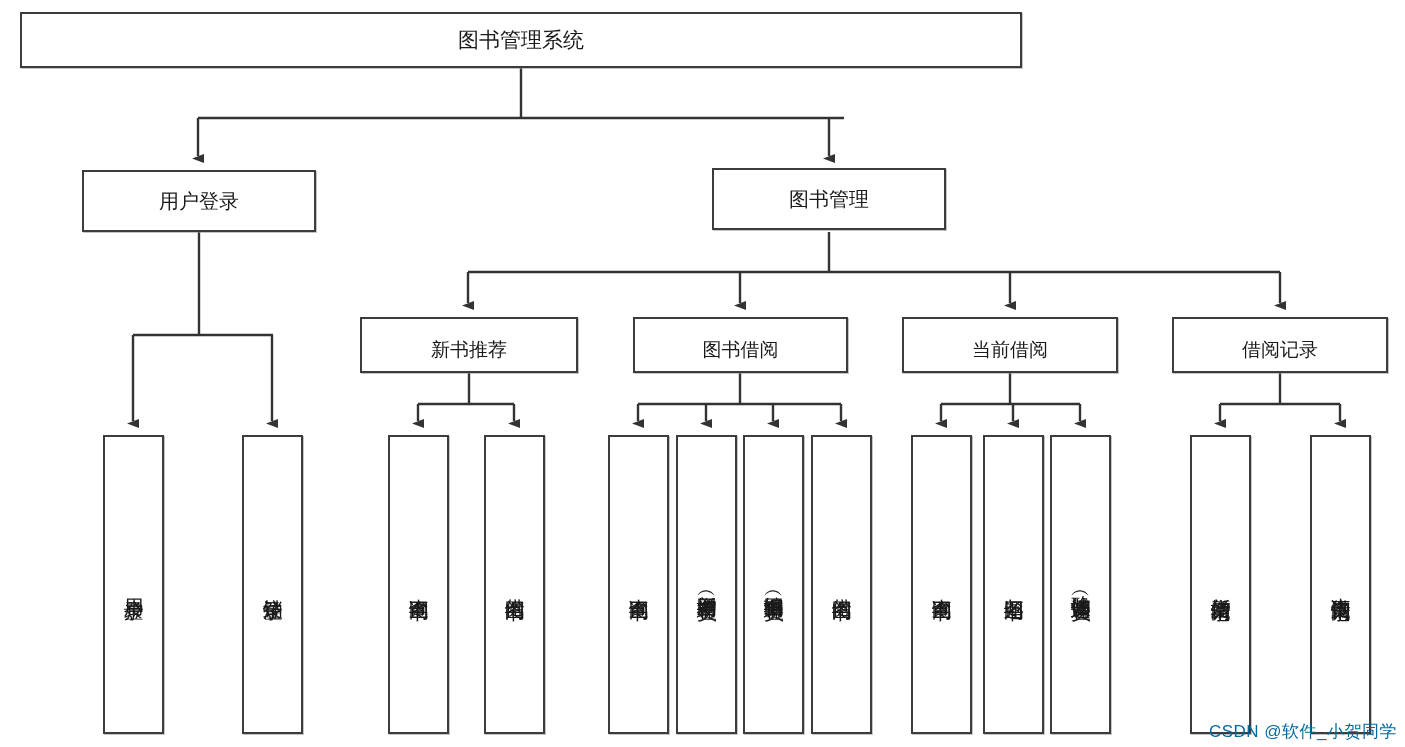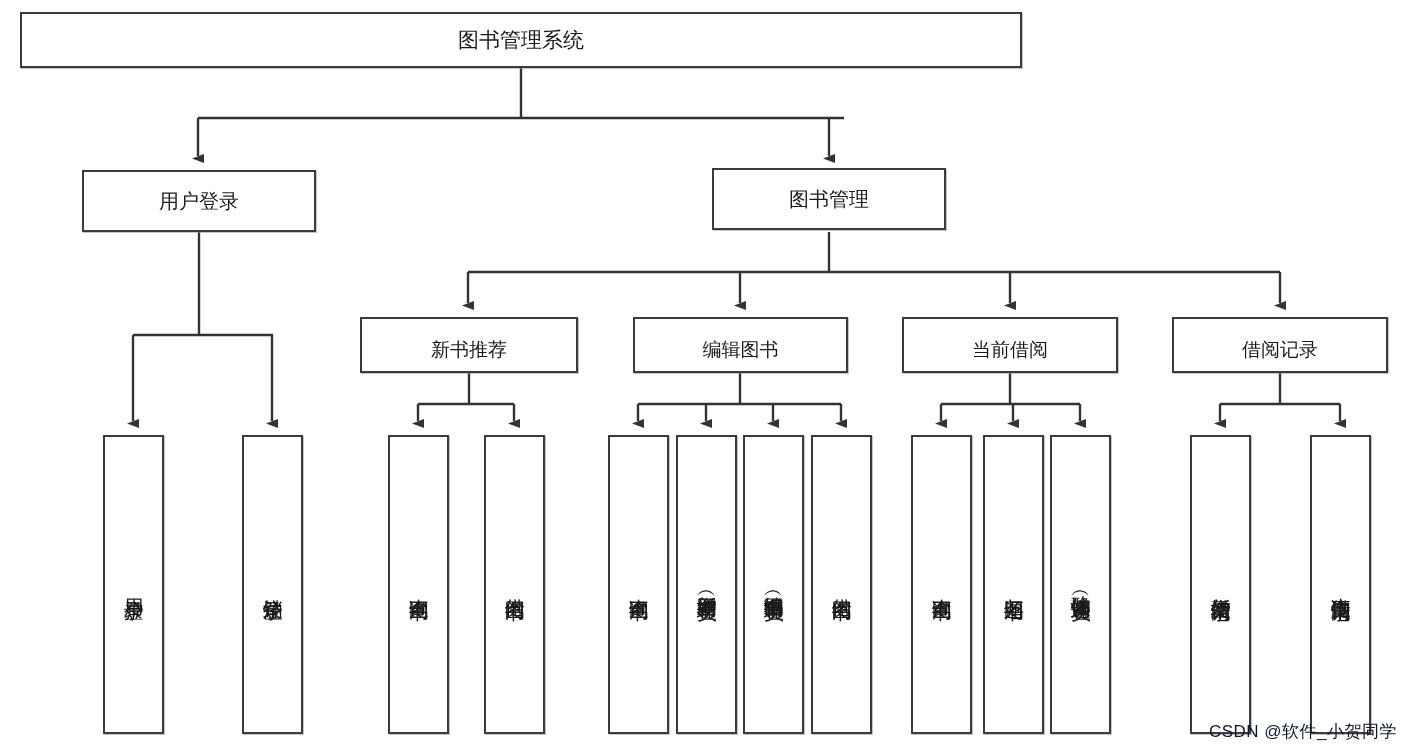--- a/index.html
+++ b/index.html
@@ -66,21 +66,21 @@
     line-height: 1.28;
     letter-spacing: 1px;
     white-space: normal;
     max-height: 100%;
   }
   .watermark {
     position: absolute;
     right: 8px;
     bottom: 4px;
     font-size: 17px;
-    color: #0f172a;
+    color: #0369a1;
     z-index: 5;
     white-space: nowrap;
     letter-spacing: 0.5px;
     text-align: center;
   }
 </style>
 </head>
 <body>
 
 <div id="canvas">
@@ -155,21 +155,21 @@
     <span class="node-label">用户登录</span>
   </div>
   <div class="node level2" style="left:712px; top:168px; width:234px; height:62px;">
     <span class="node-label">图书管理</span>
   </div>
 
   <div class="node level3" style="left:360px; top:317px; width:218px; height:56px;">
     <span class="node-label">新书推荐</span>
   </div>
   <div class="node level3" style="left:633px; top:317px; width:215px; height:56px;">
-    <span class="node-label">编辑图书</span>
+    <span class="node-label">图书借阅</span>
   </div>
   <div class="node level3" style="left:1172px; top:317px; width:216px; height:56px;">
     <span class="node-label">借阅记录</span>
   </div>
   <div class="node level3" style="left:902px; top:317px; width:216px; height:56px;">
     <span class="node-label">当前借阅</span>
   </div>
 
   <div class="node leaf" style="left:103px; top:435px; width:61px; height:299px;">
     <span class="node-label">用户登录</span>

